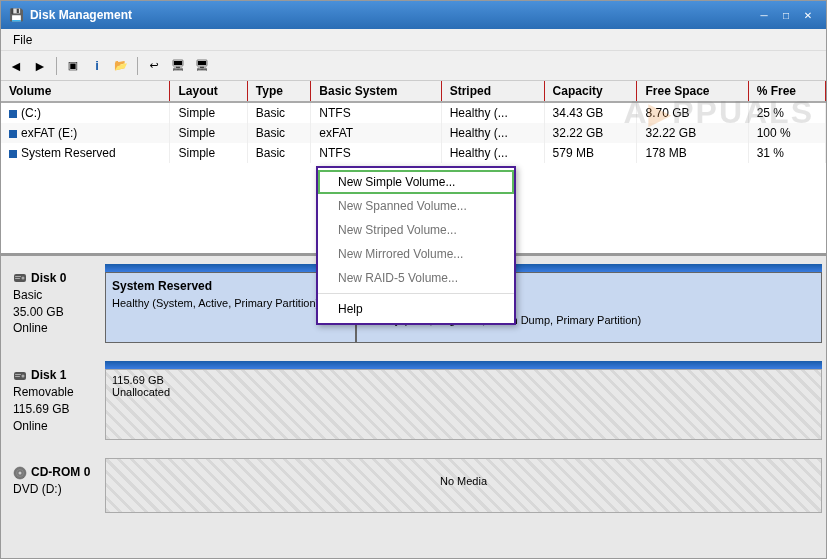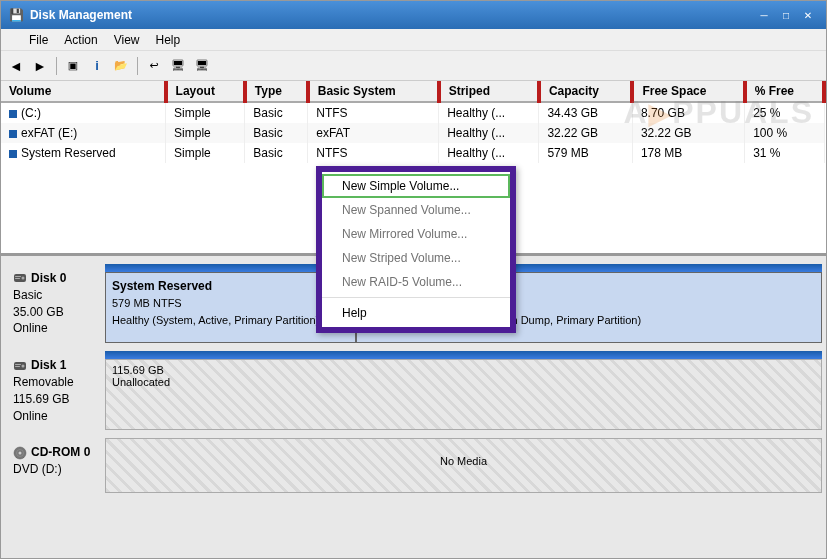--- a/index.html
+++ b/index.html
@@ -55,24 +55,25 @@
       display: flex;
       align-items: center;
       justify-content: center;
     }
 
     
     .menu-bar {
       background: #f0f0f0;
       display: flex;
       gap: 0;
-      padding: 2px 20px;
+      padding: 2px 4px;
       height: 22px;
       flex-shrink: 0;
       border-bottom: 1px solid #ddd;
+      flex-direction: column;
     }
 
     .menu-item {
       padding: 2px 8px;
       cursor: pointer;
       font-size: 12px;
     }
 
     
     .toolbar {
@@ -129,21 +130,21 @@
       font-size: 12px;
     }
 
     thead tr {
       background: #f0f0f0;
     }
 
     thead th {
       text-align: left;
       padding: 3px 8px;
-      border-right: 4px solid #b91c1c;
+      border-right: 1px solid #b91c1c;
       border-bottom: 2px solid #aaa;
       font-weight: 600;
       white-space: nowrap;
     }
 
     tbody tr {
       background: white;
     }
     tbody tr:nth-child(even) { background: #f8f8f8; }
 
@@ -163,21 +164,21 @@
     }
 
     
     .disk-area {
       flex: 1;
       overflow-y: auto;
       padding: 8px 4px;
       background: #e8e8e8;
       display: flex;
       flex-direction: column;
-      gap: 8px;
+      gap: 18px;
       position: relative;
     }
 
     .disk-row {
       display: flex;
       align-items: stretch;
       min-height: 70px;
     }
 
     .disk-label {
@@ -248,21 +249,21 @@
       padding: 4px 6px;
       font-size: 11px;
     }
 
     
     .context-menu {
       position: absolute;
       left: 315px;
       top: 85px;
       background: white;
-      border: 6px solid #4c1d95;
+      border: 2px solid #4c1d95;
       box-shadow: 2px 2px 6px rgba(0,0,0,0.3);
       min-width: 200px;
       z-index: 100;
       padding: 2px 0;
     }
 
     .ctx-item {
       padding: 5px 20px;
       cursor: pointer;
       font-size: 12px;
@@ -407,21 +408,20 @@
           </div>
           <div>Basic</div>
           <div>35.00 GB</div>
           <div>Online</div>
         </div>
         <div class="disk-partitions">
           <div class="disk-bar-top"></div>
           <div class="disk-partition-row">
             <div class="partition partition-system-reserved">
               <div class="partition-name">System Reserved</div>
-              <div>579 MB NTFS</div>
               <div>Healthy (System, Active, Primary Partition)</div>
             </div>
             <div class="partition partition-c">
               <div class="partition-name">(C:)</div>
               <div>34.43 GB NTFS</div>
               <div>Healthy (Boot, Page File, Crash Dump, Primary Partition)</div>
             </div>
           </div>
         </div>
       </div>
@@ -468,21 +468,21 @@
         <div class="disk-partitions" style="background:repeating-linear-gradient(45deg,#d8d8d8,#d8d8d8 3px,#e8e8e8 3px,#e8e8e8 9px);border:1px solid #aaa;display:flex;align-items:center;padding:16px 8px;">
           <span>No Media</span>
         </div>
       </div>
 
     </div>
 
     <div class="context-menu">
       <div class="ctx-item highlighted">New Simple Volume...</div>
       <div class="ctx-item disabled">New Spanned Volume...</div>
+      <div class="ctx-item disabled">New Striped Volume...</div>
       <div class="ctx-item disabled">New Mirrored Volume...</div>
-      <div class="ctx-item disabled">New Striped Volume...</div>
       <div class="ctx-item disabled">New RAID-5 Volume...</div>
       <div class="ctx-separator"></div>
       <div class="ctx-item">Help</div>
     </div>
 
   </div>
 </div>
 
 </body></html>

